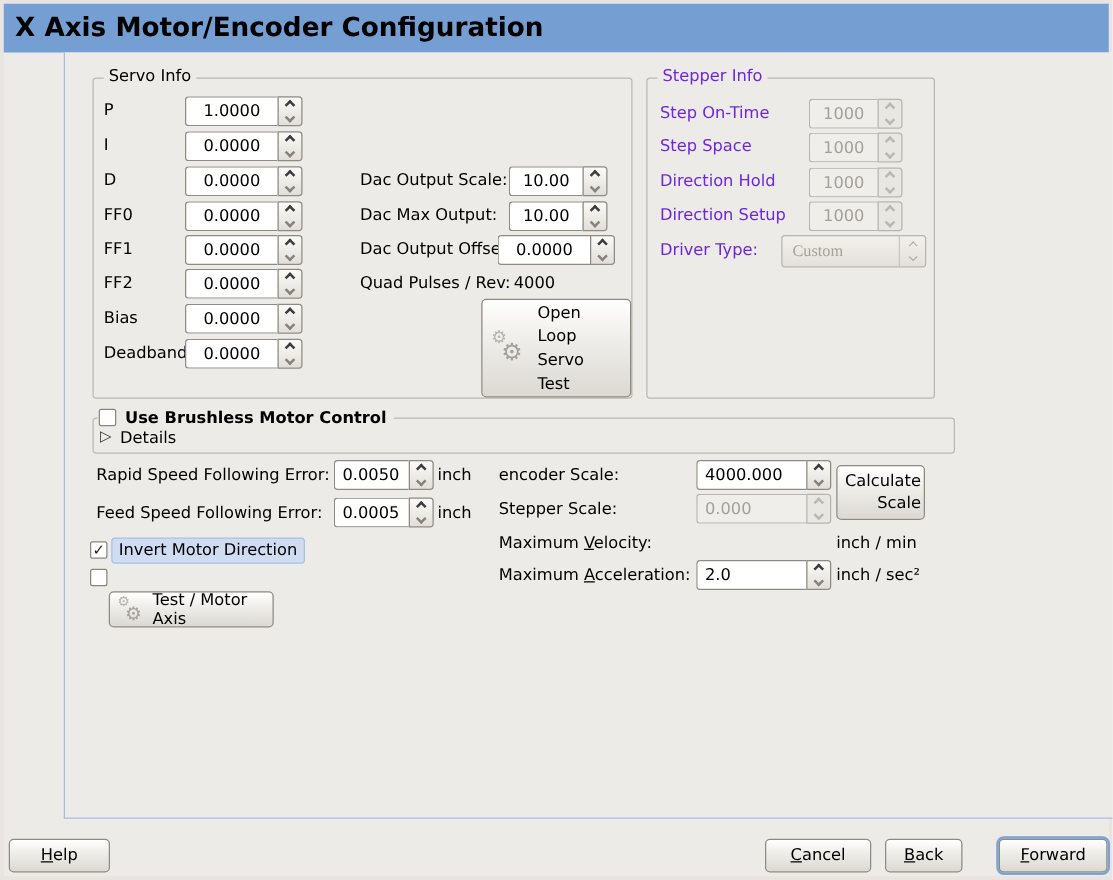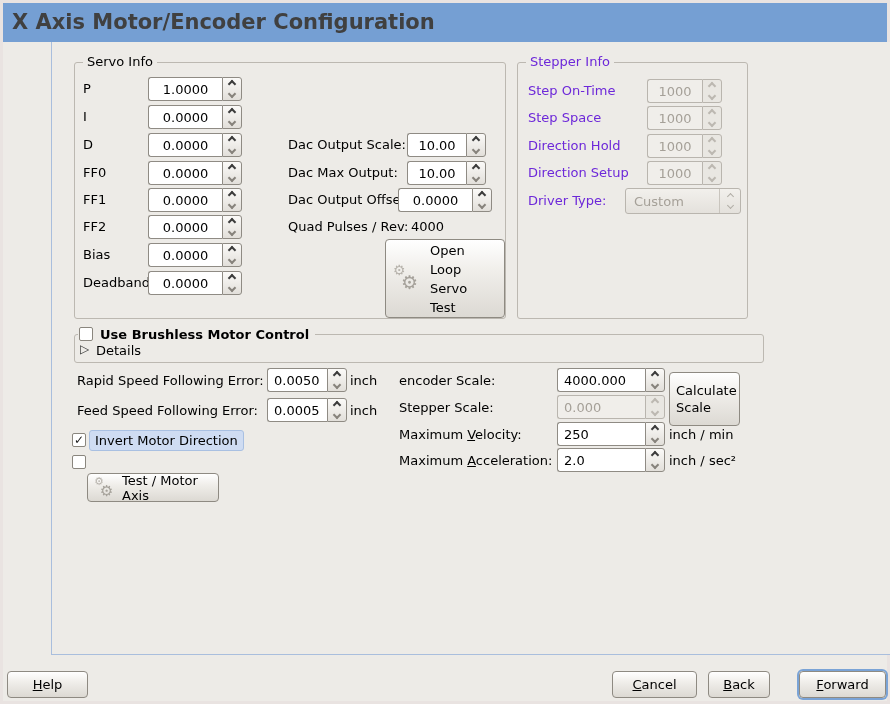--- a/index.html
+++ b/index.html
@@ -1,20 +1,20 @@
 <!DOCTYPE html>
 <html><head>
 <meta charset="utf-8">
 <style>
   * { margin:0; padding:0; box-sizing:border-box; }
   html,body { width:890px; height:704px; overflow:hidden; }
   body { font-family:"DejaVu Sans","Liberation Sans",sans-serif; font-size:13px; color:#000; }
   #win { position:relative; width:890px; height:704px; background:#edebe7; border:3px solid #e9e3e1; }
   .titlebar { position:absolute; left:0; top:0; width:884px; height:39px; background:#759fd3;
-              color:#404040; font-size:21px; font-weight:bold; line-height:39px; padding-left:9px; }
+              color:#000000; font-size:21px; font-weight:bold; line-height:39px; padding-left:9px; }
   .content { position:absolute; left:0; top:39px; width:884px; height:613px;
              background:#edebe7; border:1px solid #a9bedd; border-top:none;margin-left:48px; }
   .frame { position:absolute; border:1px solid #bcb8b1; border-radius:3px; }
   .legend { position:absolute; top:-9px; left:8px; background:#edebe7; padding:0 4px;
             font-size:13px; line-height:16px; white-space:nowrap; }
   .legend-row { position:absolute; top:-11px; left:3px; background:#edebe7; display:flex;
                 align-items:center; gap:7px; padding:0 6px 0 1px; height:20px; }
   .lbl { position:absolute; font-size:13px; line-height:16px; white-space:nowrap; }
   .dis { color:#6d28d9; }
   .b { font-weight:bold; }
@@ -33,21 +33,21 @@
   .spinbox.disabled .spin { background:#e9e7e2; border-color:#b9b5ae; }
   .spinbox.disabled .cu,.spinbox.disabled .cd { border-color:#bcb8b1; }
   .btn { position:absolute; background:linear-gradient(#ffffff,#f0eeea 40%,#dcd9d3);
          border:1px solid #8e8a82; border-radius:4px; font-size:13px; color:#000;
          display:flex; align-items:center; justify-content:center; }
   .focusring { box-shadow:0 0 0 2px #7aa3d6; }
   .checkbox { position:absolute; width:14px; height:14px; background:#fff; border:1px solid #8a867e;
               border-radius:2px; font-size:12px; font-weight:bold; line-height:12px; text-align:center; color:#1a1a1a; }
   .combo { position:absolute; display:flex; align-items:stretch; border:1px solid #b9b5ae; border-radius:3px;
            background:linear-gradient(#f2f0ec,#e4e1dc); color:#a5a098; font-size:13px; }
-  .combo .ctext { flex:1; display:flex; align-items:center; padding:0 8px; }
+  .combo .ctext { flex:1; display:flex; align-items:center; padding:0 8px;font-family:Liberation Serif, serif; }
   .combo .cdiv { width:1px; background:#c9c5be; }
   .combo .carr { width:20px; display:flex; flex-direction:column; align-items:center; justify-content:center; }
   .gears { position:relative; width:32px; height:34px; flex:0 0 32px; }
   .gears .g1 { position:absolute; left:1px; top:0; font-size:14px; color:#b7b3ac; }
   .gears .g2 { position:absolute; left:9px; top:9px; font-size:19px; color:#a5a19a; }
   .gears.smg { width:26px; height:26px; flex:0 0 26px; }
   .gears.smg .g1 { font-size:11px; }
   .gears.smg .g2 { left:7px; top:7px; font-size:15px; }
   .pre { white-space:pre-line; text-align:left; line-height:19px; }
   .hl { position:absolute; background:#cfdcf2; border:1px solid #a9c0e2; border-radius:3px;
@@ -250,39 +250,32 @@
     <span class="lbl" style="left:298px;top:361px">inch</span>
 
     <span class="lbl" style="left:347px;top:331px">encoder Scale:</span>
     <div class="spinbox" style="left:505px;top:326px;width:108px">
       <span class="ev">4000.000</span>
       <span class="spin">
           <i class="cu"></i>
           <i class="cd"></i>
         </span>
     </div>
-    <div class="btn" style="left:617px;top:330px;width:71px;height:54px;justify-content:flex-start;text-align:left;padding:2px 6px;line-height:17px">Calculate Scale</div>
+    <div class="btn" style="left:617px;top:330px;width:71px;height:44px;justify-content:flex-start;text-align:right;padding:2px 6px;line-height:17px">Calculate Scale</div>
 
     <span class="lbl" style="left:347px;top:358px">Stepper Scale:</span>
     <div class="spinbox disabled" style="left:505px;top:353px;width:108px">
       <span class="ev">0.000</span>
       <span class="spin">
           <i class="cu"></i>
           <i class="cd"></i>
         </span>
     </div>
 
     <span class="lbl" style="left:347px;top:385px"><span>Maximum </span><span class="u">V</span><span>elocity:</span></span>
-    <div class="spinbox" style="left:505px;top:380px;width:108px">
-      <span class="ev">250</span>
-      <span class="spin">
-          <i class="cu"></i>
-          <i class="cd"></i>
-        </span>
-    </div>
     <span class="lbl" style="left:617px;top:385px">inch / min</span>
 
     <span class="lbl" style="left:347px;top:411px"><span>Maximum </span><span class="u">A</span><span>cceleration:</span></span>
     <div class="spinbox" style="left:505px;top:406px;width:108px">
       <span class="ev">2.0</span>
       <span class="spin">
           <i class="cu"></i>
           <i class="cd"></i>
         </span>
     </div>

